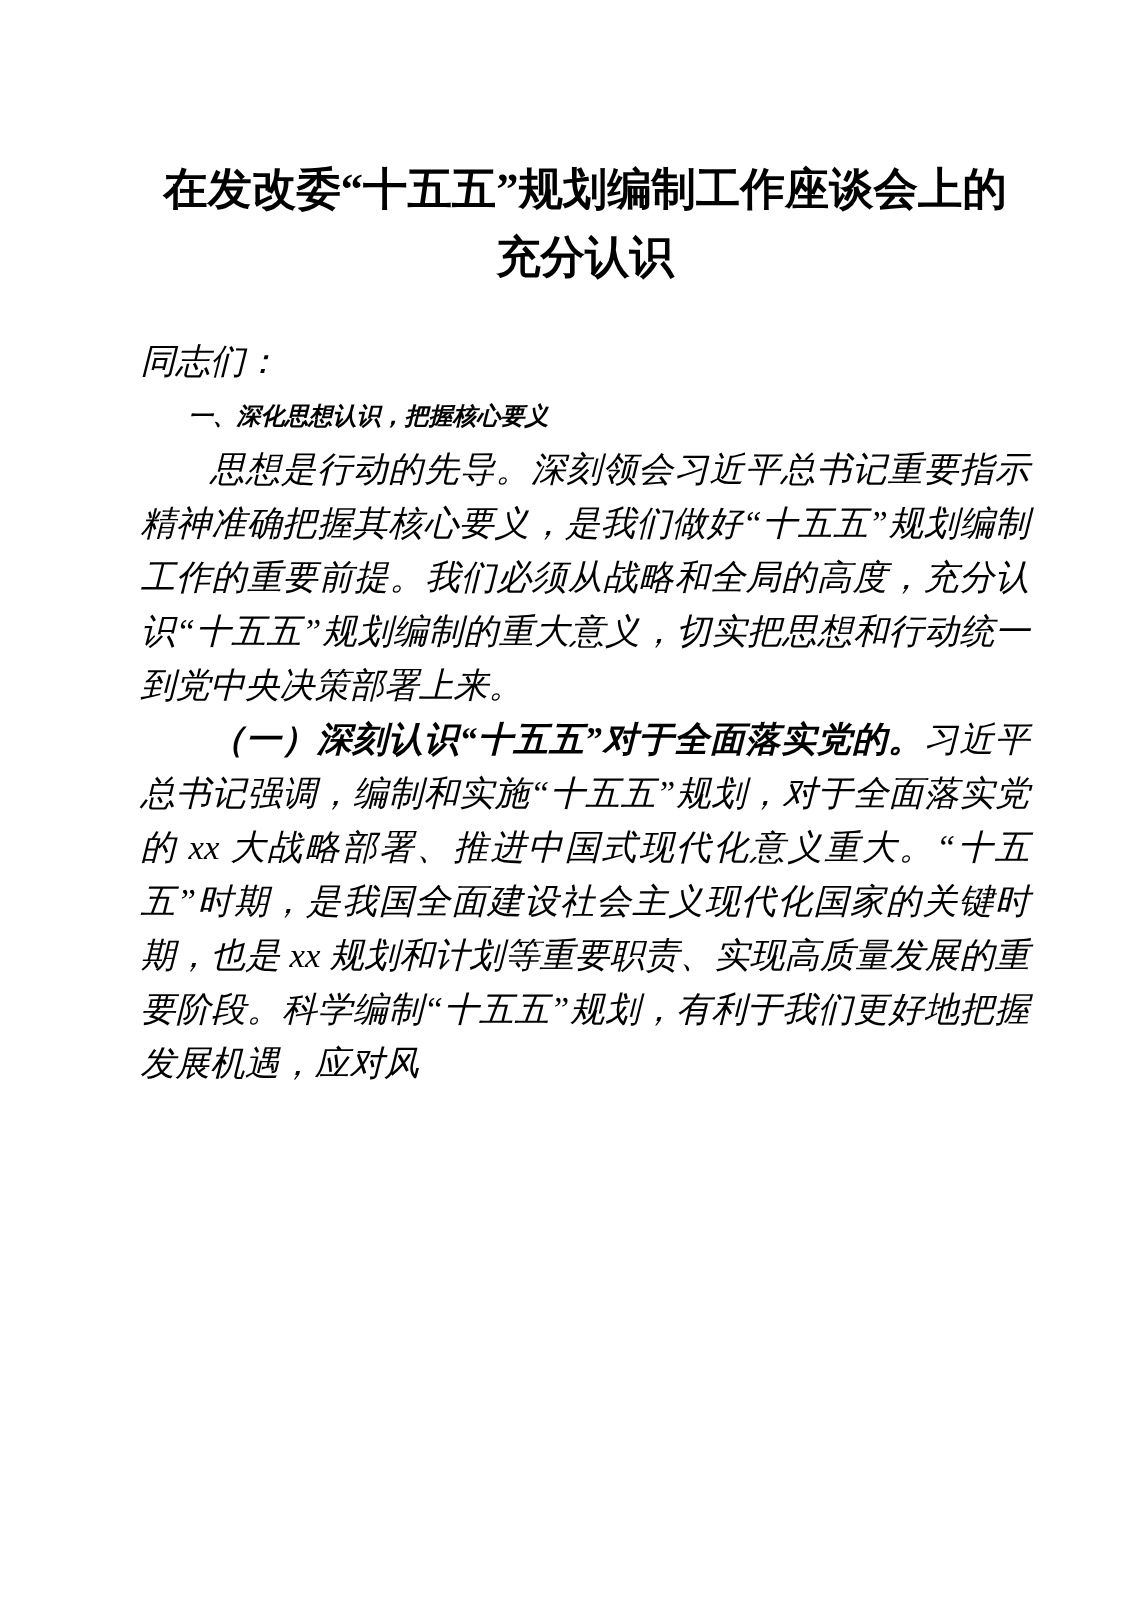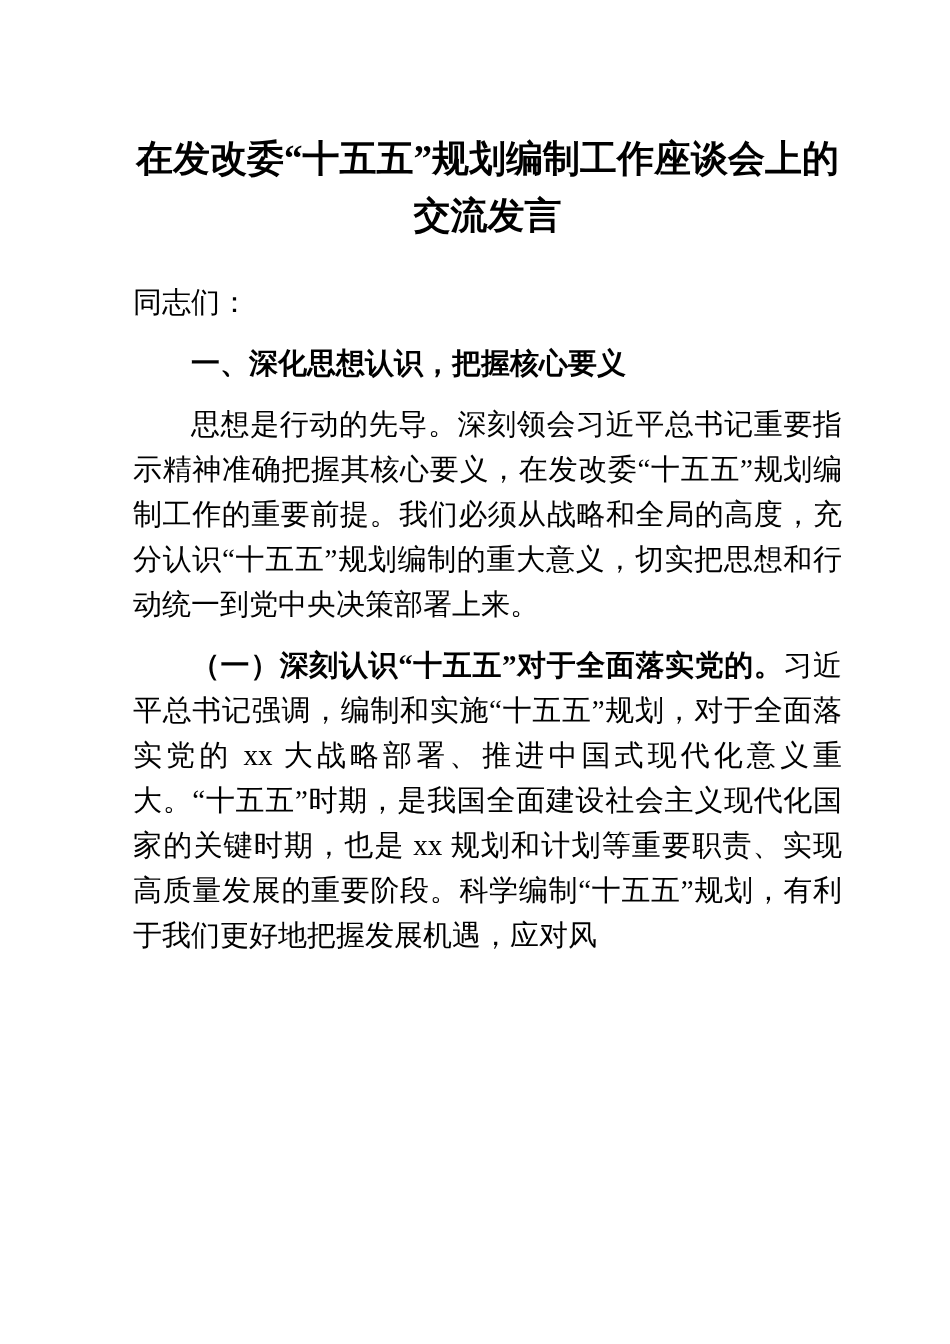--- a/index.html
+++ b/index.html
@@ -23,55 +23,56 @@
     text-align: center;
     font-family: "Liberation Serif", "DejaVu Serif", serif;
   }
   .body-block {
     margin-top: 36px;
     font-size: 29px;
     line-height: 45px;
     text-align: justify;
   }
   .body-block p {
-    margin: 16px;
+    margin: 0;
     text-indent: 2em;
+    font-style: italic;
   }
   p.salutation {
     text-indent: 0;
   }
   .section-heading {
     margin: 0;
     text-indent: 2em;
-    font-size: 29px;
+    font-size: 20px;
     line-height: 45px;
     font-weight: bold;
     font-family: "Liberation Sans", "DejaVu Sans", sans-serif;
   }
   .item-lead {
     font-weight: bold;
   }
 </style>
 </head>
 <body>
 
 <div class="page">
   <div class="content">
 
     <div class="doc-title">
       <div>在发改委“十五五”规划编制工作座谈会上的</div>
-      <div>交流发言</div>
+      <div>充分认识</div>
     </div>
 
     <div class="body-block">
 
       <p class="salutation">同志们：</p>
 
 
       <p class="section-heading">一、深化思想认识，把握核心要义</p>
 
-      <p>思想是行动的先导。深刻领会习近平总书记重要指示精神准确把握其核心要义，在发改委“十五五”规划编制工作的重要前提。我们必须从战略和全局的高度，充分认识“十五五”规划编制的重大意义，切实把思想和行动统一到党中央决策部署上来。</p>
+      <p>思想是行动的先导。深刻领会习近平总书记重要指示精神准确把握其核心要义，是我们做好“十五五”规划编制工作的重要前提。我们必须从战略和全局的高度，充分认识“十五五”规划编制的重大意义，切实把思想和行动统一到党中央决策部署上来。</p>
 
       <p><span class="item-lead">（一）深刻认识“十五五”对于全面落实党的。</span><span>习近平总书记强调，编制和实施“十五五”规划，对于全面落实党的 xx 大战略部署、推进中国式现代化意义重大。“十五五”时期，是我国全面建设社会主义现代化国家的关键时期，也是 xx 规划和计划等重要职责、实现高质量发展的重要阶段。科学编制“十五五”规划，有利于我们更好地把握发展机遇，应对风</span></p>
 
     </div>
   </div>
 </div>
 
 </body></html>

